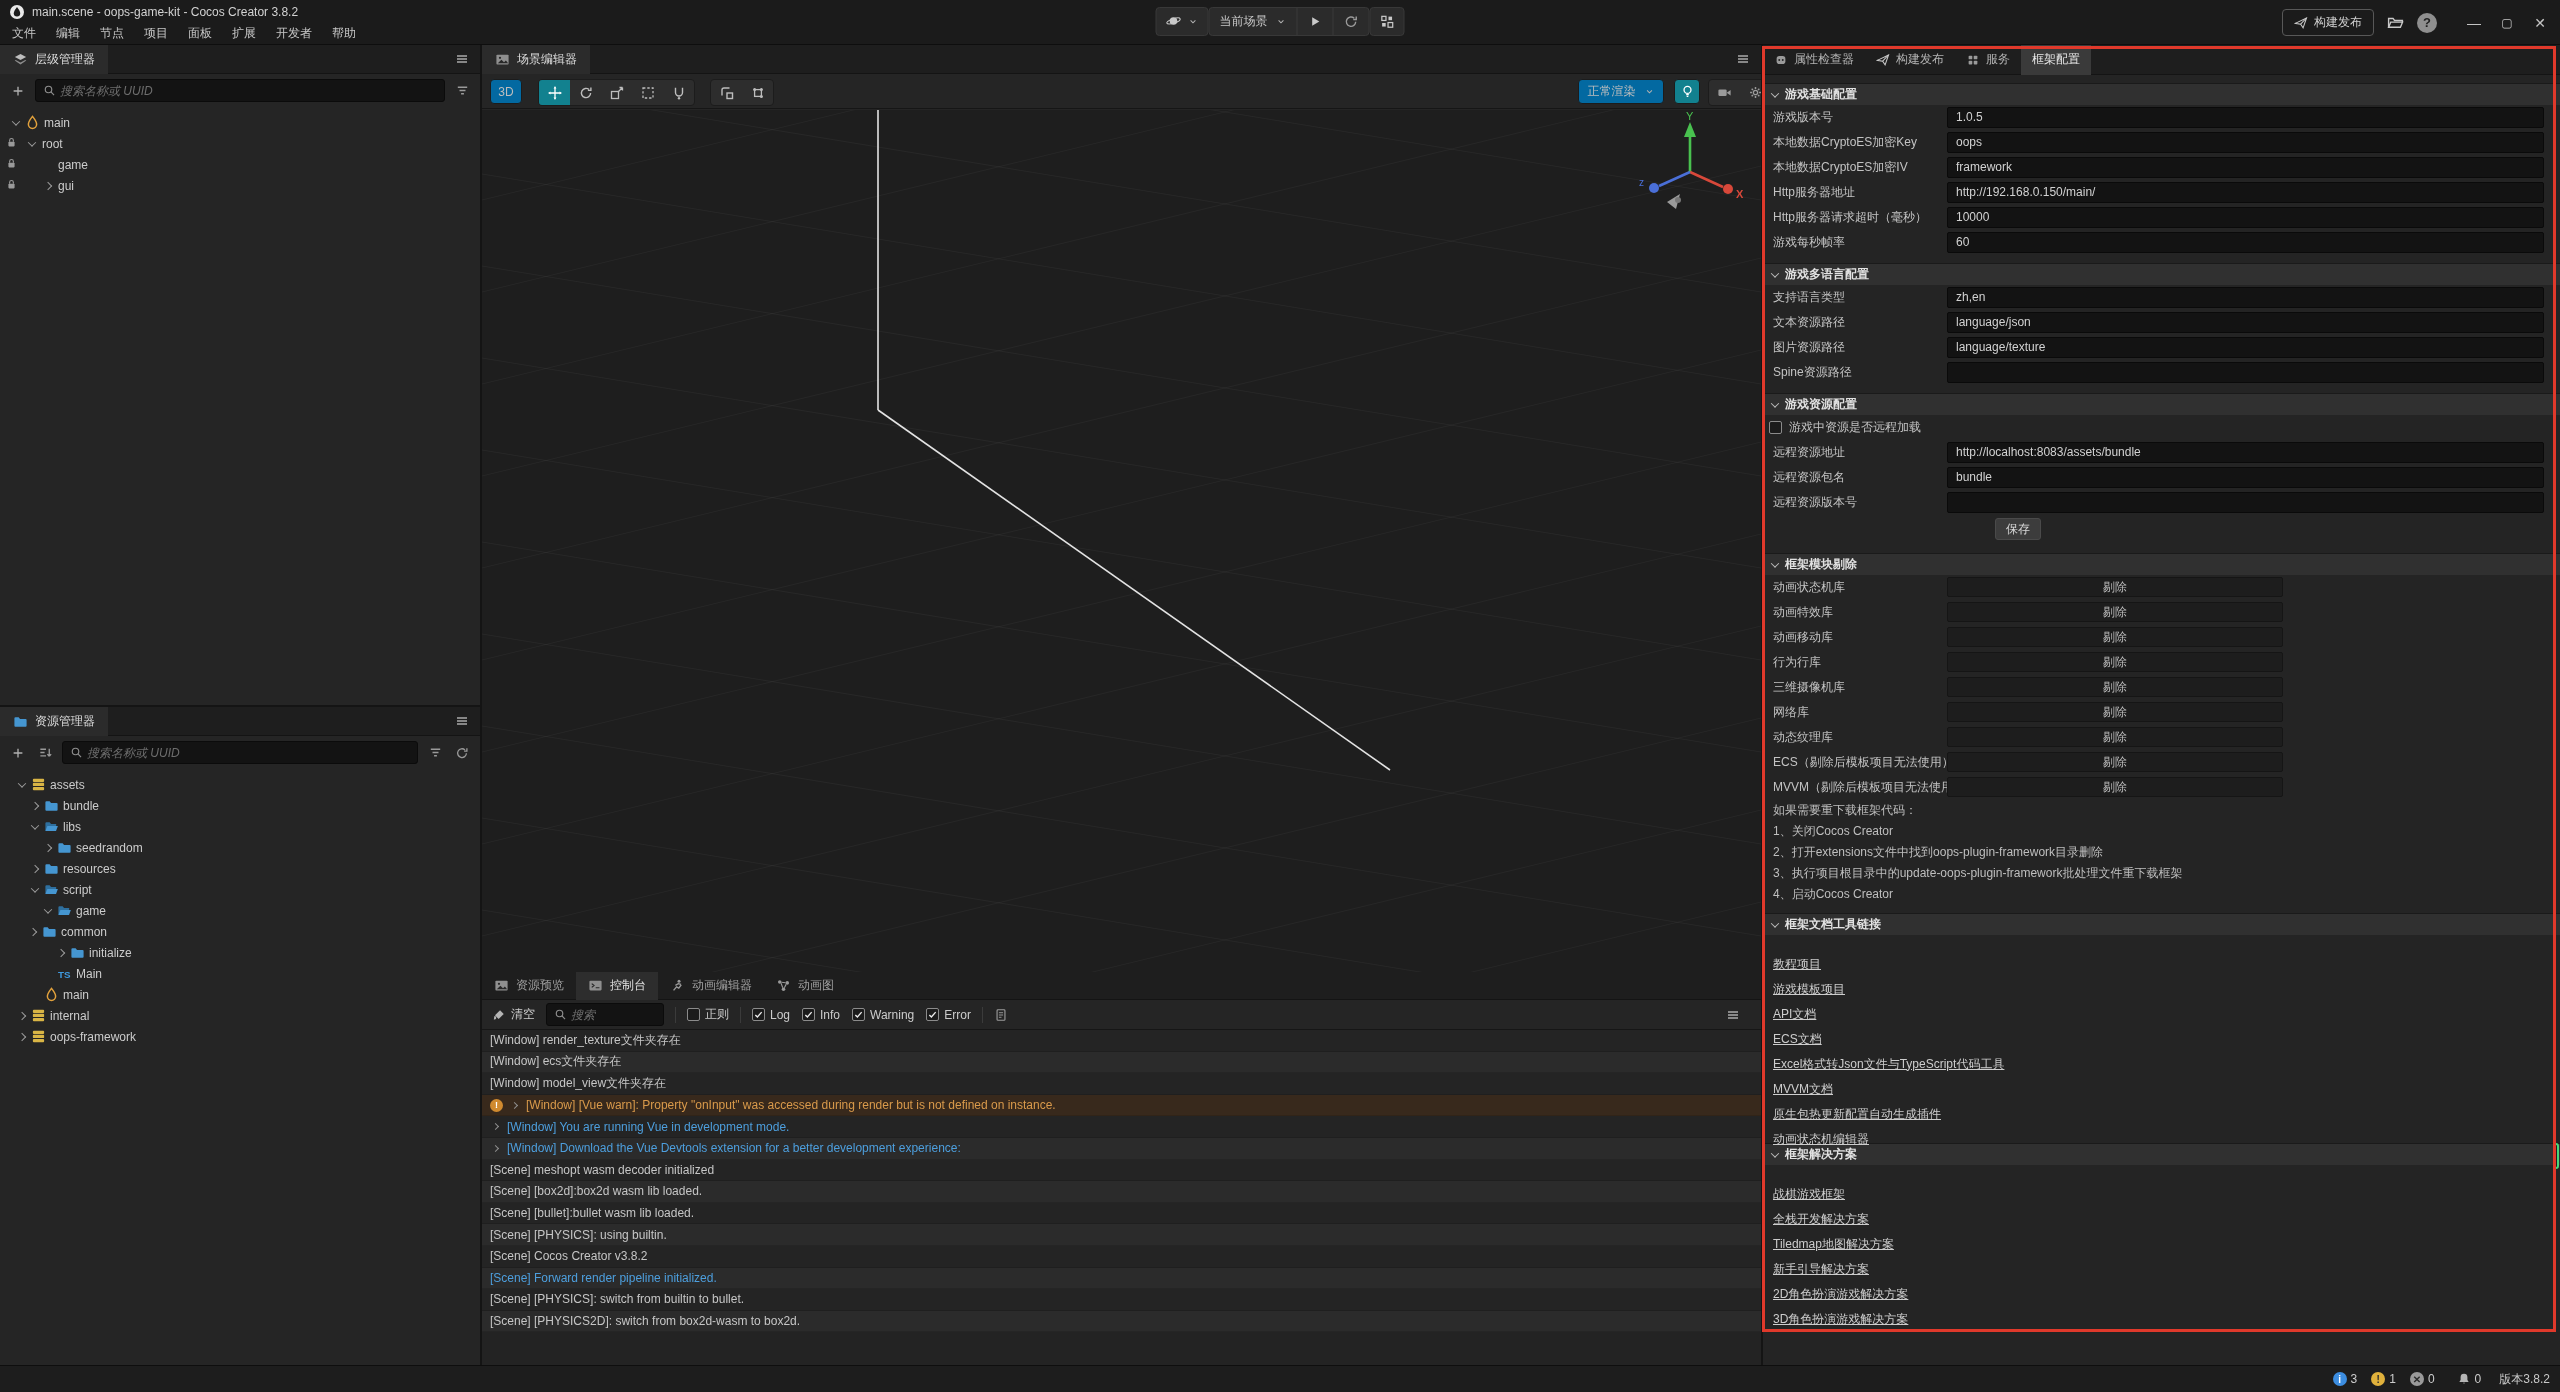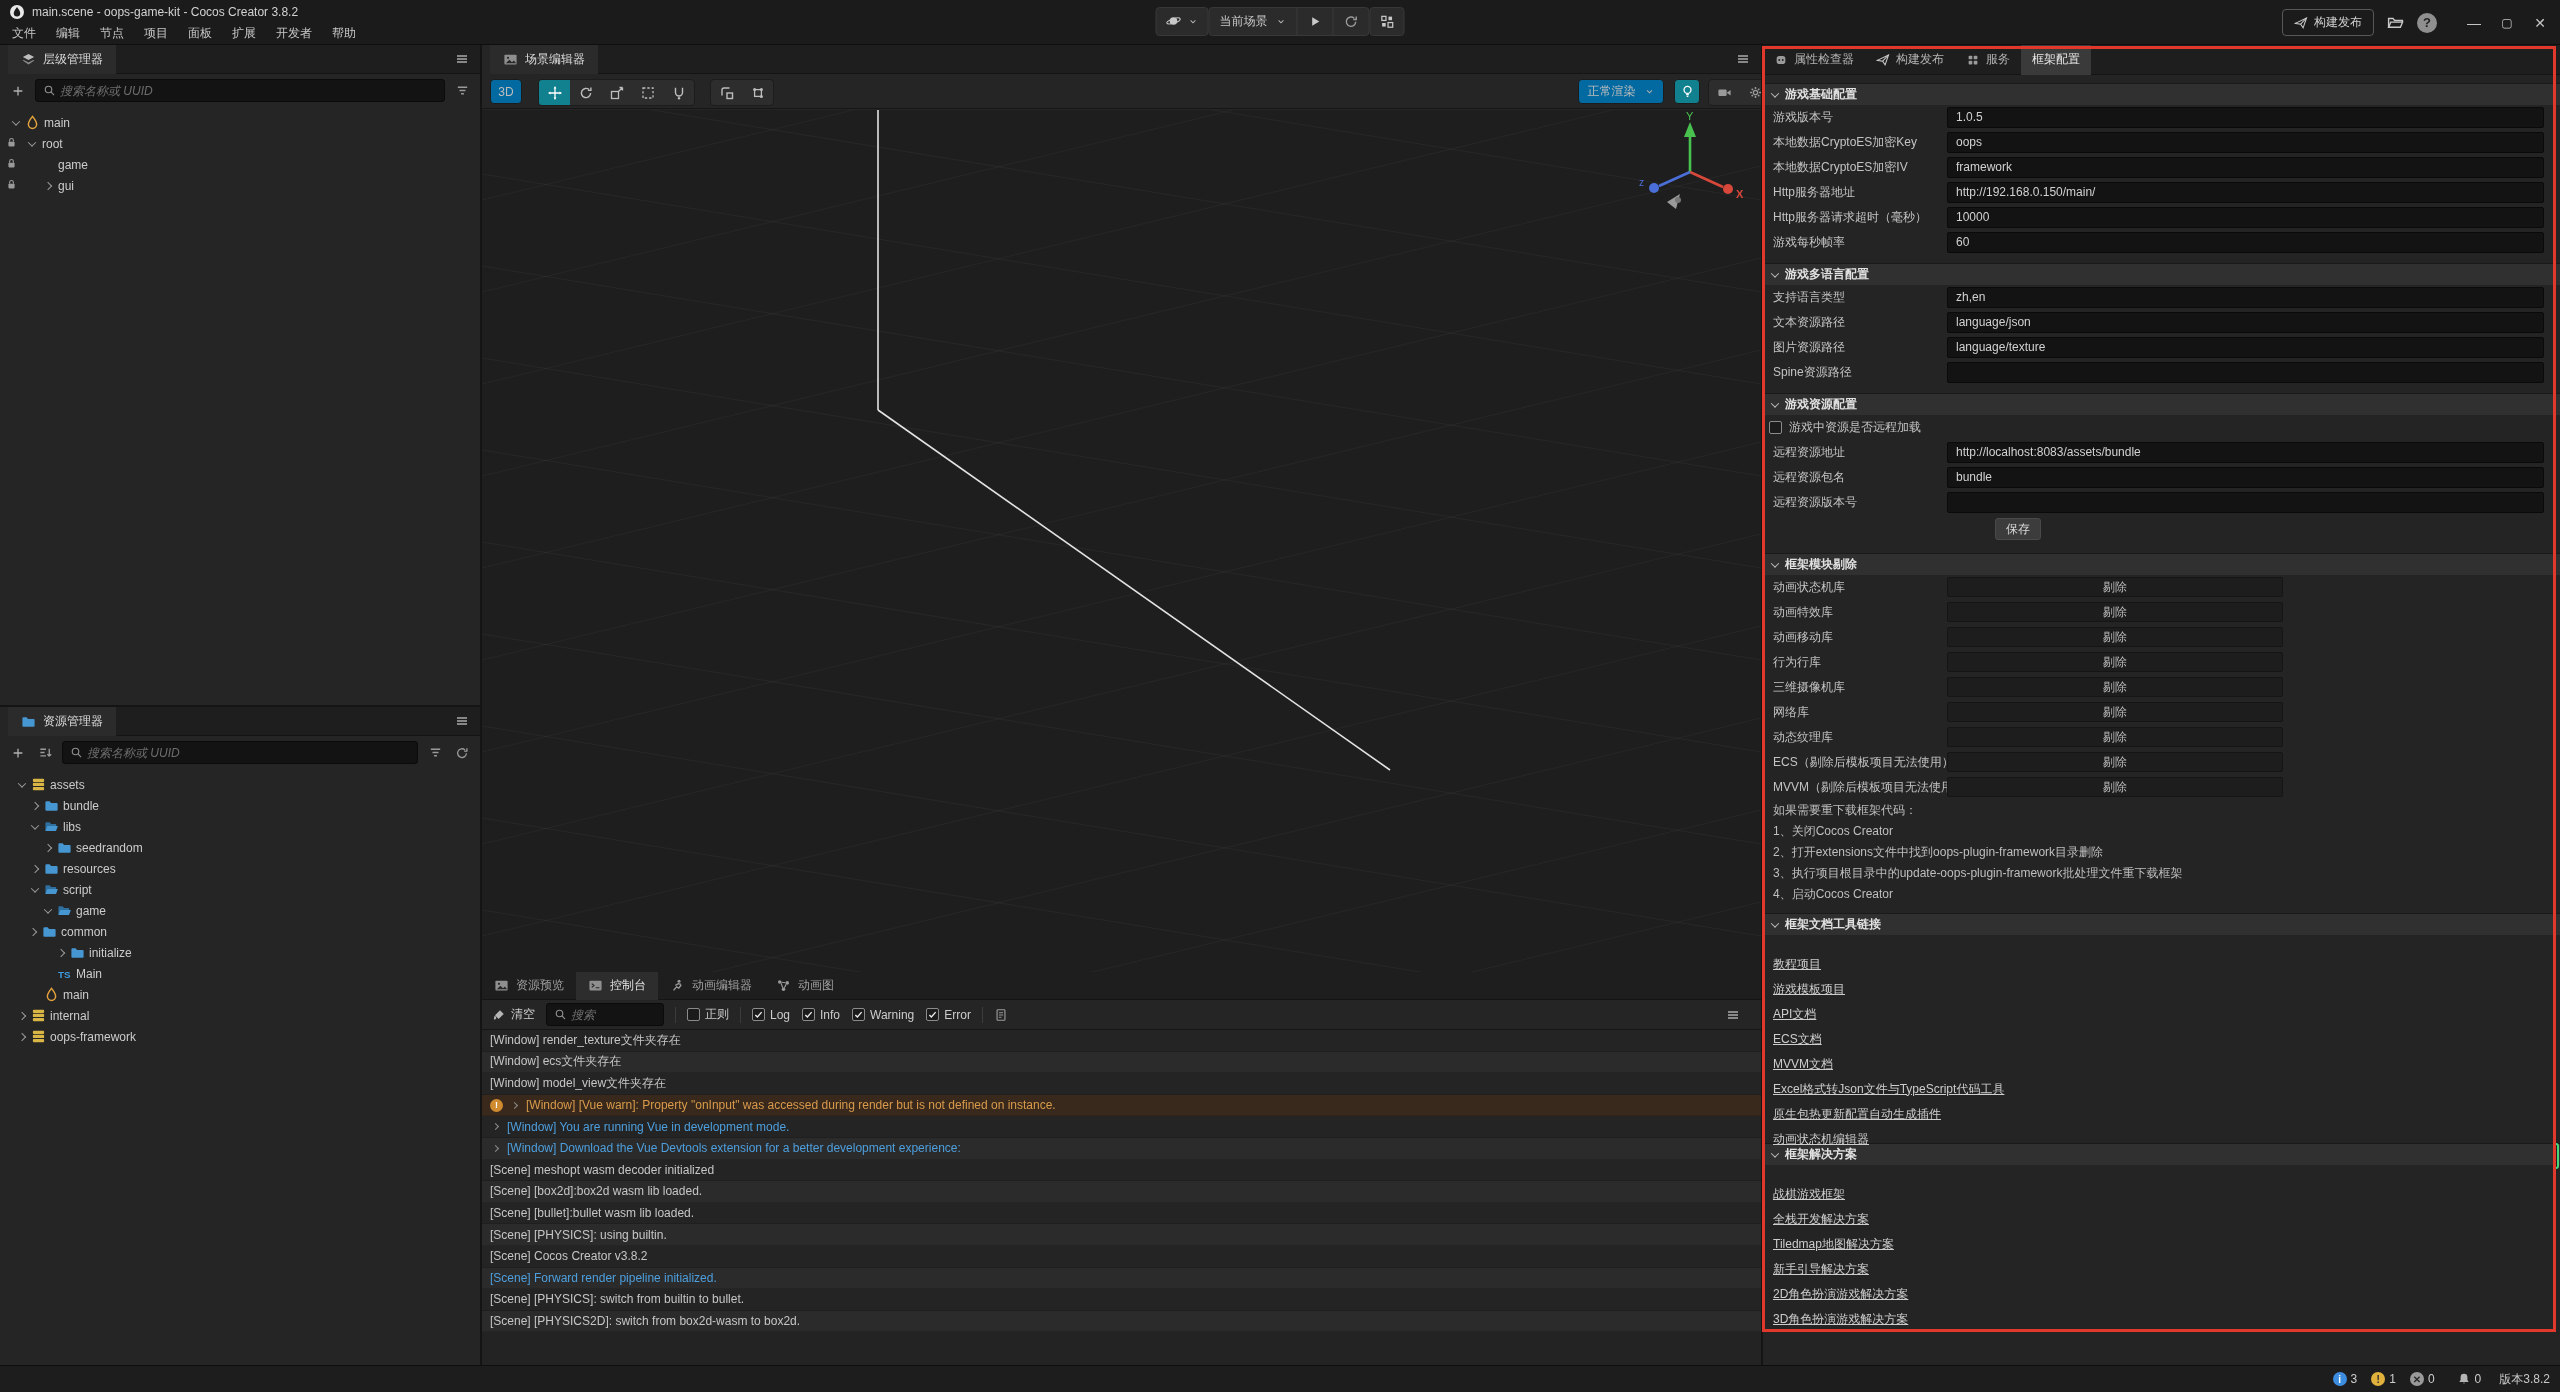--- a/index.html
+++ b/index.html
@@ -21,21 +21,21 @@
   .tgroup>div{display:flex;align-items:center;gap:8px;padding:0 10px;border-right:1px solid #3a3a3a;}
   .tgroup>div:last-child{border-right:none;}
   #tb-right{position:absolute;right:10px;top:0;height:45px;display:flex;align-items:center;gap:13px;}
   #build-btn{height:27px;border:1px solid #585858;border-radius:4px;display:flex;align-items:center;gap:6px;padding:0 11px;color:#cfcfcf;}
   .winctl{color:#c4c4c4;font-size:14px;width:20px;text-align:center;}
   .helpcirc{width:20px;height:20px;border-radius:50%;background:#8f8f8f;color:#1f1f1f;font-weight:bold;
             display:flex;align-items:center;justify-content:center;font-size:13px;}
 
   
   .panel{position:absolute;background:#252525;overflow:hidden;}
-  .ph{height:29px;background:#1e1e1e;display:flex;align-items:center;border-bottom:1px solid #141414;margin-left:8px;}
+  .ph{height:29px;background:#1e1e1e;display:flex;align-items:center;border-bottom:1px solid #141414;}
   .ptab{display:flex;align-items:center;gap:7px;height:29px;padding:0 13px;background:#2b2b2b;color:#dddddd;}
   .ph .spread{flex:1;}
   .hmenu{padding:0 10px;}
   .srow{height:33px;display:flex;align-items:center;gap:7px;padding:0 8px;background:#252525;}
   .sinput{flex:1;display:flex;align-items:center;gap:2px;height:23px;background:#131313;border:1px solid #0b0b0b;border-radius:3px;padding:0 7px;}
   .sinput input{flex:1;background:transparent;border:0;outline:0;color:#c8c8c8;font:italic 12px "Liberation Sans",sans-serif;min-width:0;}
   .sinput input::placeholder{color:#6d6d6d;font-style:italic;}
   .sbtn{display:flex;align-items:center;justify-content:center;width:20px;height:20px;}
 
   
@@ -947,24 +947,24 @@
         <div class="ilinkrow">
           <span class="ilink">游戏模板项目</span>
         </div>
         <div class="ilinkrow">
           <span class="ilink">API文档</span>
         </div>
         <div class="ilinkrow">
           <span class="ilink">ECS文档</span>
         </div>
         <div class="ilinkrow">
+          <span class="ilink">Excel格式转Json文件与TypeScript代码工具</span>
+        </div>
+        <div class="ilinkrow">
           <span class="ilink">MVVM文档</span>
-        </div>
-        <div class="ilinkrow">
-          <span class="ilink">Excel格式转Json文件与TypeScript代码工具</span>
         </div>
         <div class="ilinkrow">
           <span class="ilink">原生包热更新配置自动生成插件</span>
         </div>
         <div class="ilinkrow">
           <span class="ilink">动画状态机编辑器</span>
         </div>
         <div class="isec-head">
           <span class="chev d" style="border-color:#bdbdbd"></span>
           <span>框架解决方案</span>

